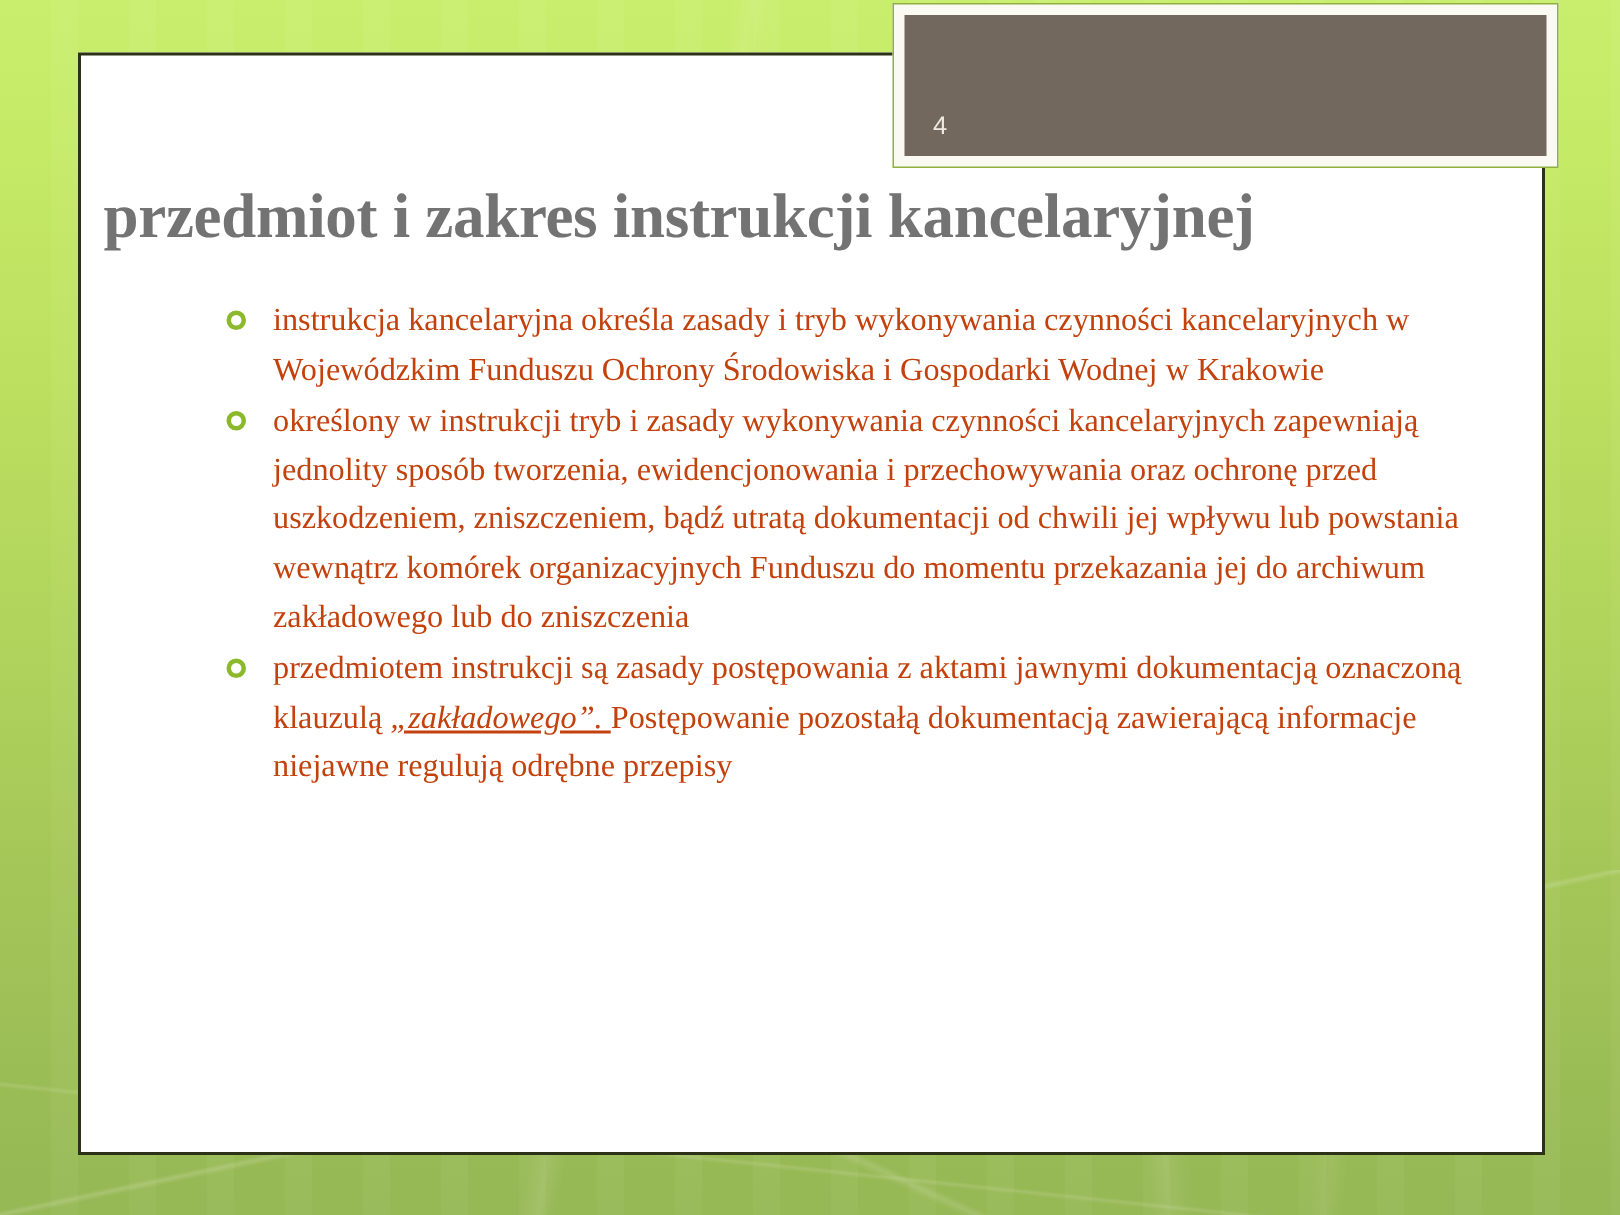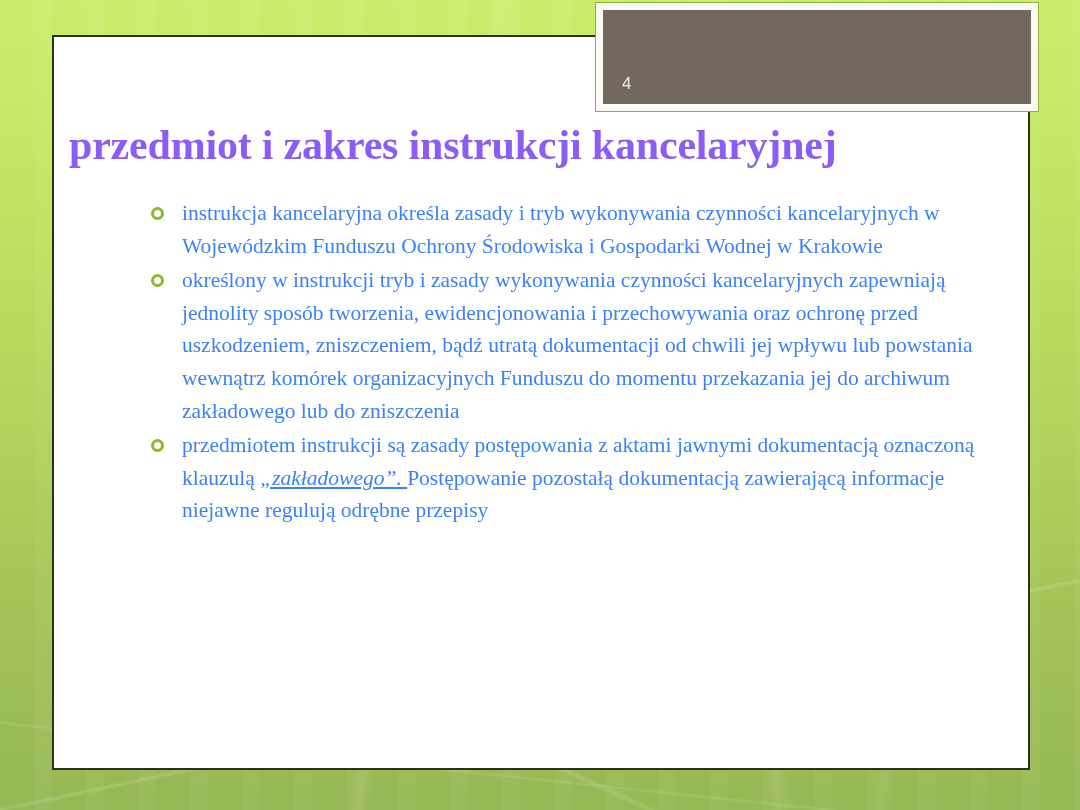--- a/index.html
+++ b/index.html
@@ -93,40 +93,40 @@
 
   
   .slide-title {
     position: absolute;
     left: 15px;
     top: 84px;
     width: 940px;
     font-family: "Liberation Serif", serif;
     font-size: 42px;
     line-height: 1.15;
-    color: #8b5cf6;
+    color: #737373;
     letter-spacing: -0.2px;
     white-space: nowrap;
   }
 
   
   .bullet-list {
     position: absolute;
     left: 96px;
     top: 160px;
     width: 856px;
     list-style: none;
   }
   .bullet-item {
     position: relative;
     padding-left: 32px;
     margin-bottom: 2px;
     font-size: 21.5px;
     line-height: 32.6px;
-    color: #3b82f6;
+    color: #c2410c;
     text-align: left;
   }
   .bullet-marker {
     position: absolute;
     left: 1px;
     top: 10px;
     width: 13px;
     height: 13px;
     border-radius: 50%;
     border: 3.5px solid #8cb92b;

